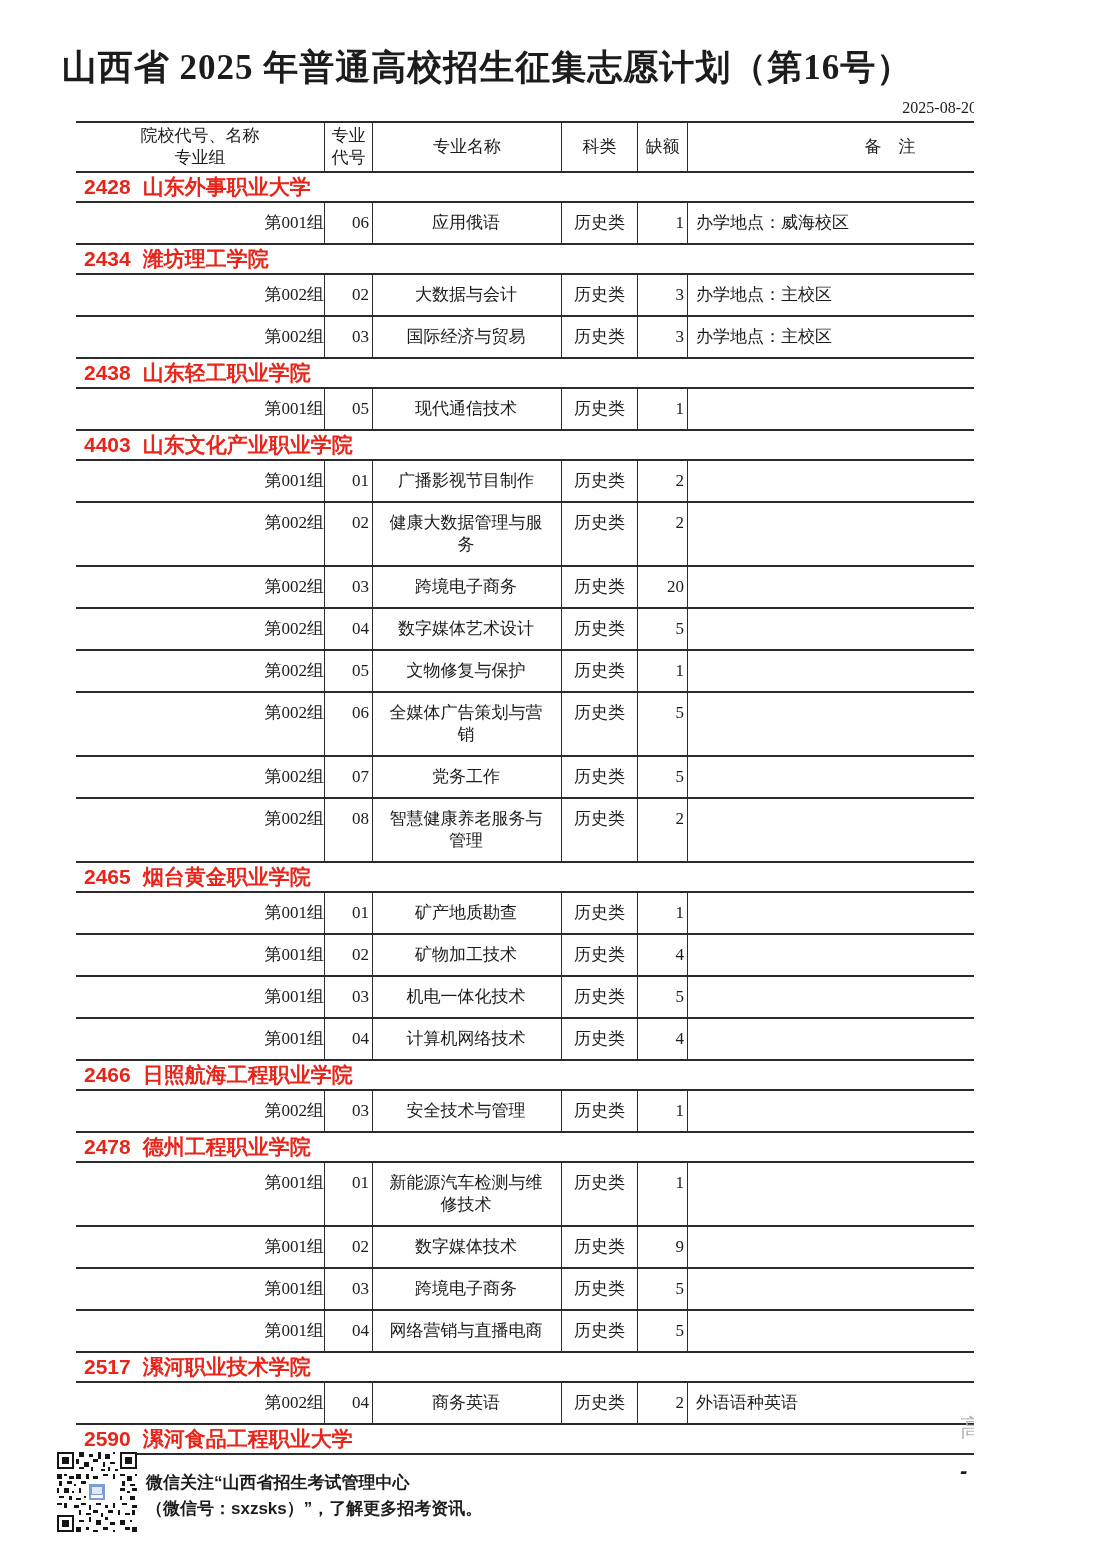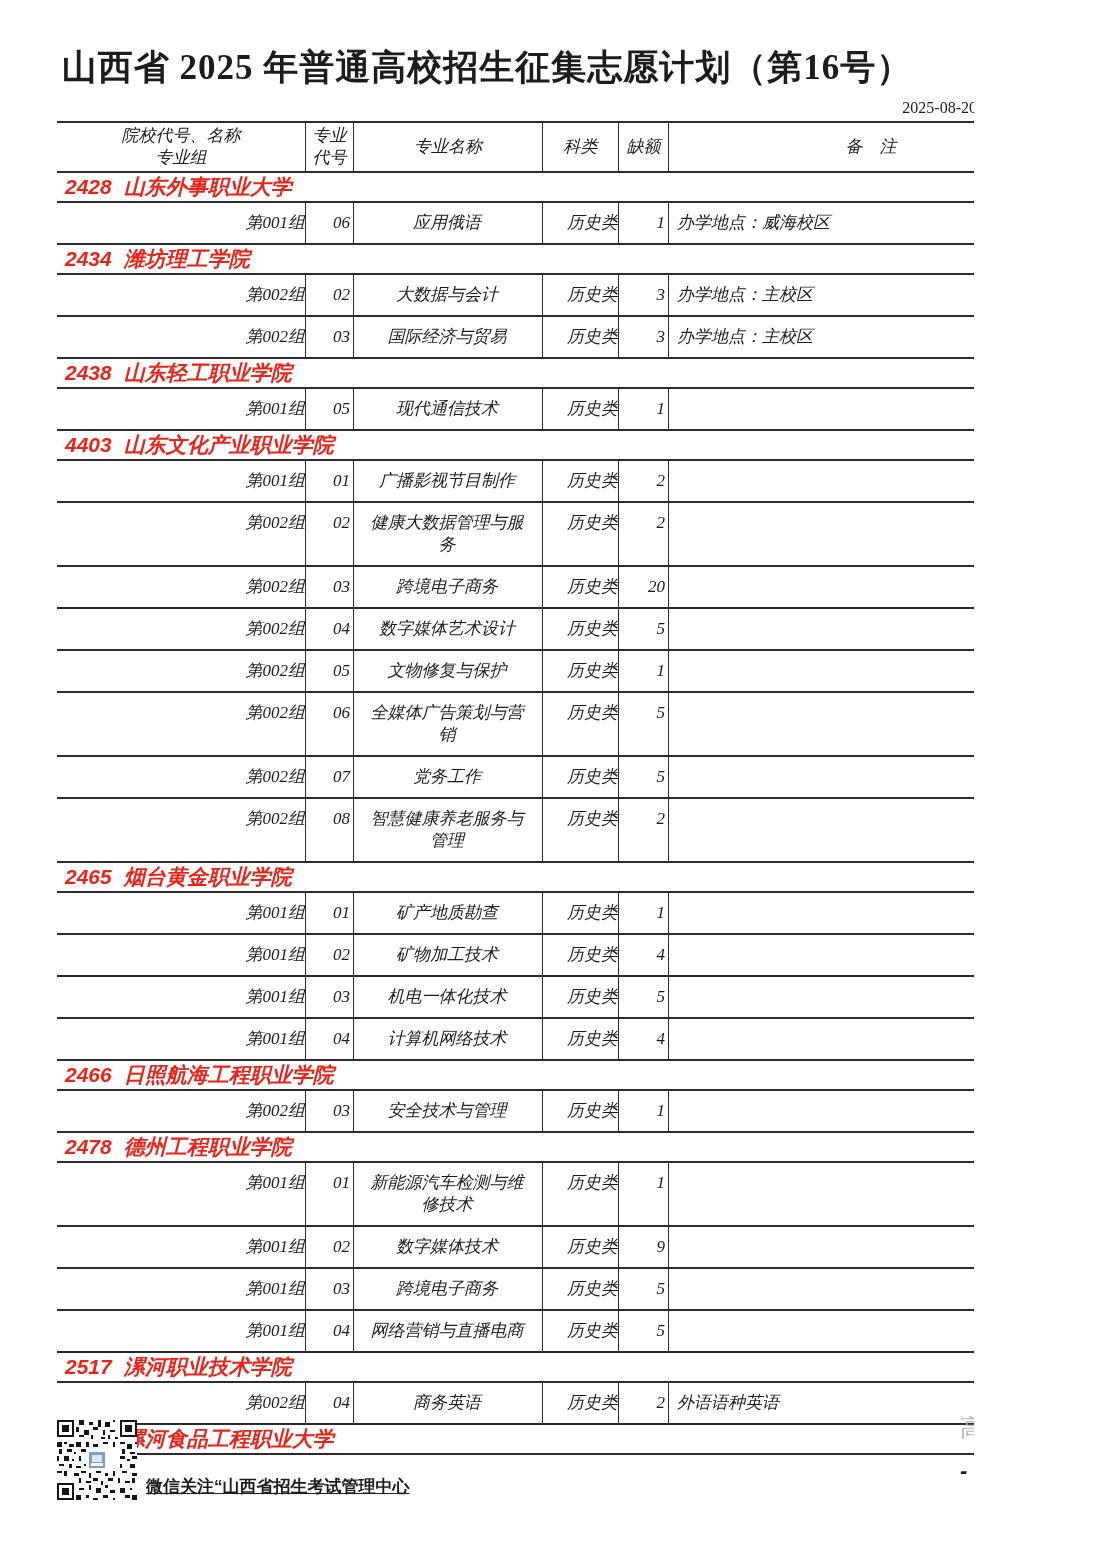--- a/index.html
+++ b/index.html
@@ -24,23 +24,22 @@
   .date-line {
     width:1016px;
     margin:8px 0 4px 57px;
     padding-right:96px;
     text-align:right;
     font-size:16px;
   }
   
   .doc-table {
     width:1016px;
-    margin-left:57px;
+    margin-left:76px;
     border-top:2px solid #2b2b2b;
-    font-style:italic;
   }
   .grid-row {
     display:grid;
     grid-template-columns:248px 48px 189px 76px 50px auto;
     border-bottom:2px solid #2b2b2b;
   }
   .grid-row > div { border-left:1.5px solid #2b2b2b; }
   .grid-row > div:first-child { border-left:none; }
   .header-row { min-height:50px; }
   .header-row > div {
@@ -51,38 +50,38 @@
     padding:2px 0;
   }
   .data-row { min-height:42px; }
   .data-row > div {
     font-size:17px; line-height:22px;
     padding-top:9px; padding-bottom:9px;
   }
   .cell-group   { text-align:right; }
   .cell-mcode   { text-align:center;padding-left:24px; }
   .cell-mname   { text-align:center; padding-left:10px; padding-right:12px; }
-  .cell-cat     { text-align:right; }
+  .cell-cat     { text-align:center; }
   .cell-vac     { text-align:right; padding-right:3px; }
   .cell-remark  { text-align:left; padding-left:8px; padding-right:6px; }
   .section-row {
     min-height:29px;
     border-bottom:2px solid #2b2b2b;
     display:flex; align-items:center;
     padding-left:8px;
     color:#e8251a;
     font-weight:bold;
     font-size:21px;
     font-family:"Liberation Sans", sans-serif;
   }
   .section-row .sec-code { margin-right:12px; }
   
   .footer {
-    position:absolute; left:57px; top:1420px;
-    display:flex; align-items:flex-end;text-decoration:underline;
+    position:absolute; left:57px; top:1452px;
+    display:flex; align-items:center;
   }
   .qr { width:80px; height:80px; flex:0 0 80px; }
   .footer-text {
     margin-left:9px; padding-top:8px;
     font-family:"Liberation Sans", sans-serif;
     font-weight:bold;
     font-size:17px; line-height:26px;
     color:#1c1c1c;
     white-space:nowrap;
   }
@@ -473,19 +472,20 @@
           <rect x="23" y="32" width="1" height="1"></rect>
           <rect x="28" y="31" width="2" height="1"></rect>
           <rect x="31" y="31" width="2" height="2"></rect>
       </g>
       <rect x="13" y="13" width="7" height="7" rx="1" fill="#7b9fd4"></rect>
       <rect x="14.5" y="14.5" width="4" height="3" fill="#dfe9f5"></rect>
       <rect x="14" y="17.8" width="5" height="1.2" fill="#ffffff"></rect>
     </svg>
     <div class="footer-text">
       <div>微信关注“山西省招生考试管理中心</div>
+      <div>（微信号：sxzsks）”，了解更多招考资讯。</div>
     </div>
   </div>
 
   <div class="page-num">- 12-</div>
   <div class="watermark">高考直通车</div>
 
 </div>
 
 </body></html>

